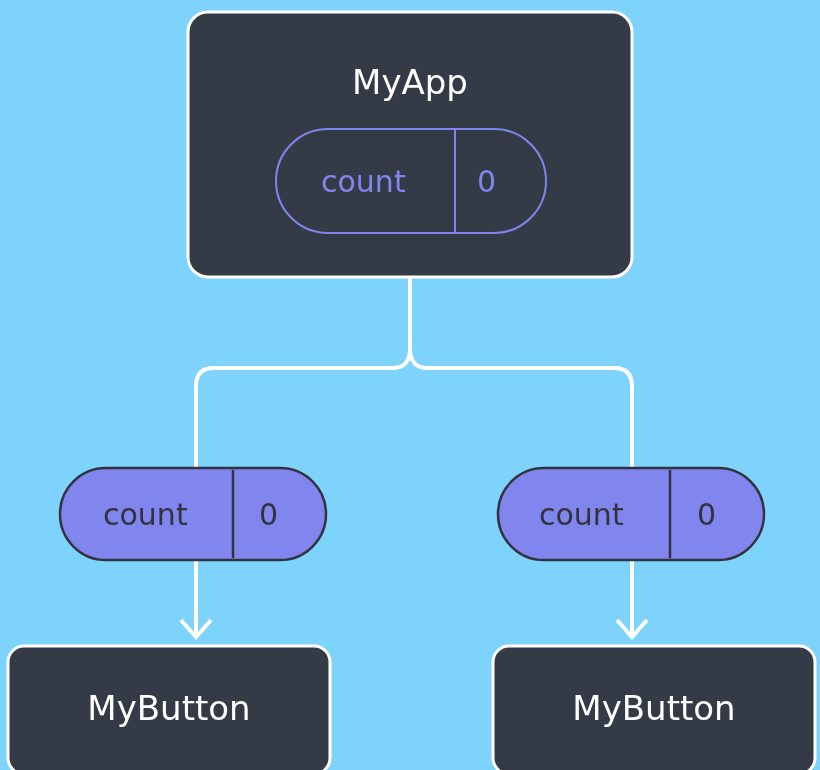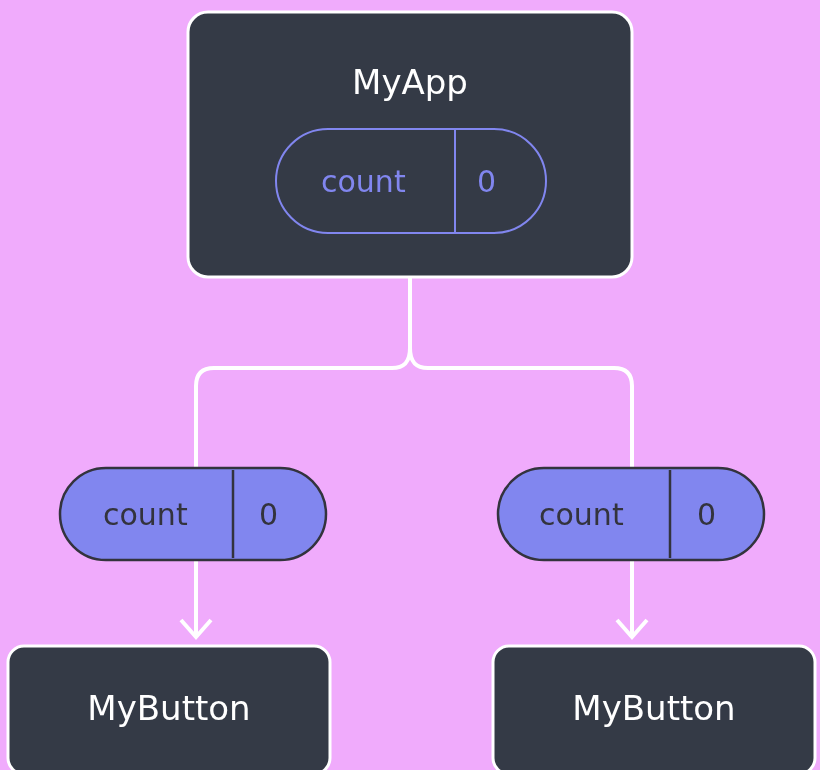--- a/index.html
+++ b/index.html
@@ -10,21 +10,21 @@
   body {
     width: 820px;
     height: 770px;
     overflow: hidden;
     font-family: "DejaVu Sans", sans-serif;
   }
   #diagram-root {
     position: relative;
     width: 820px;
     height: 770px;
-    background: #f0abfc;
+    background: #7dd3fc;
   }
   svg.diagram {
     display: block;
     width: 820px;
     height: 770px;
   }
   .node-box-fill { fill: #343a46; }
   .node-box-stroke { stroke: #ffffff; stroke-width: 3; fill: none; }
   .node-title-text {
     fill: #ffffff;

